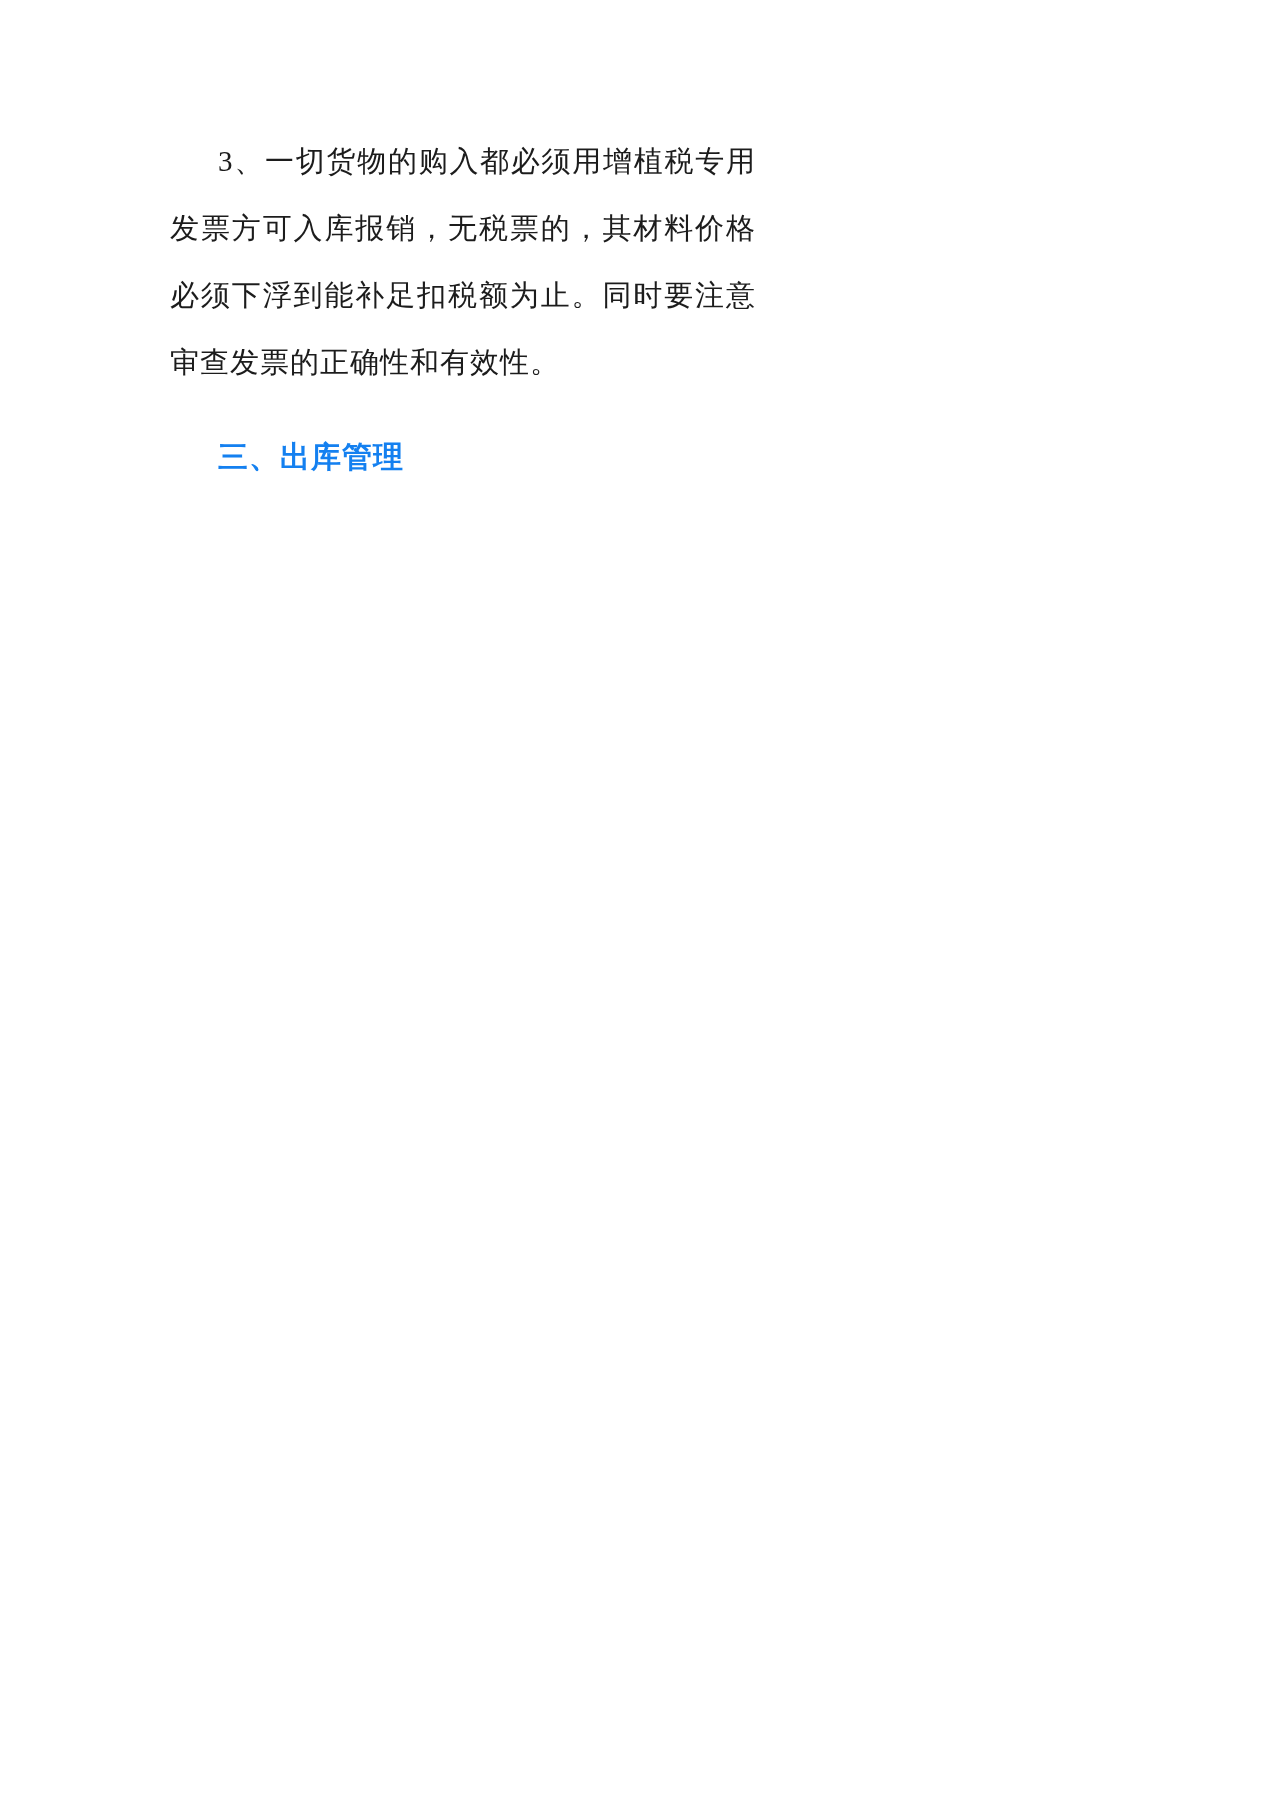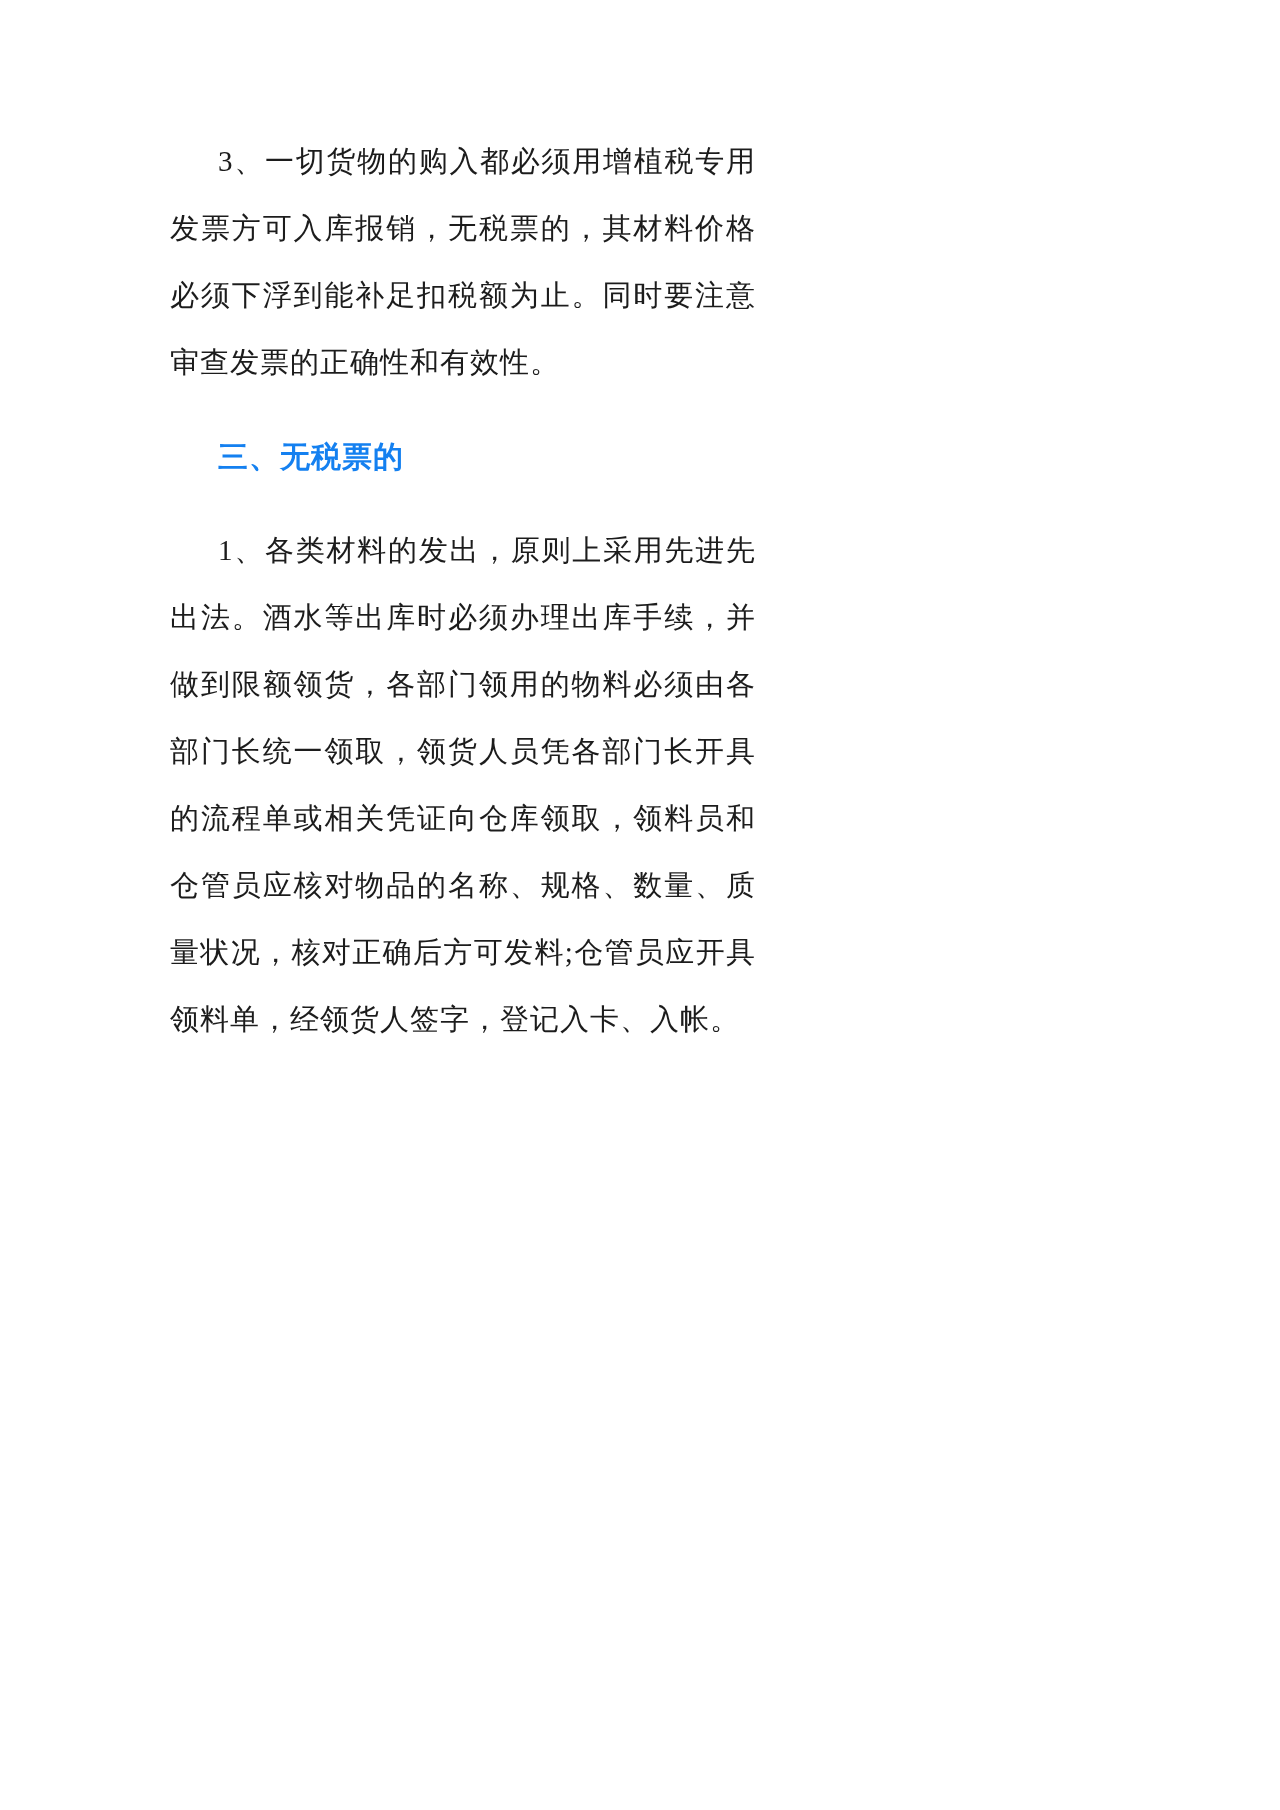--- a/index.html
+++ b/index.html
@@ -43,16 +43,15 @@
 </style>
 </head>
 <body>
 
 <div class="page">
   <p class="doc-paragraph">3、一切货物的购入都必须用增植税专用发票方可入库报销，无税票的，其材料价格必须下浮到能补足扣税额为止。同时要注意审查发票的正确性和有效性。</p>
 
 
 
 
-  <h2 class="doc-heading" id="section-heading" style="color: rgb(20, 128, 240);">三、无税票的</h2>
+  <h2 class="doc-heading" id="section-heading" style="color: rgb(20, 128, 240);">三、出库管理</h2>
 
-  <p class="doc-paragraph">1、各类材料的发出，原则上采用先进先出法。酒水等出库时必须办理出库手续，并做到限额领货，各部门领用的物料必须由各部门长统一领取，领货人员凭各部门长开具的流程单或相关凭证向仓库领取，领料员和仓管员应核对物品的名称、规格、数量、质量状况，核对正确后方可发料;仓管员应开具领料单，经领货人签字，登记入卡、入帐。</p>
 </div>
 
 </body></html>

